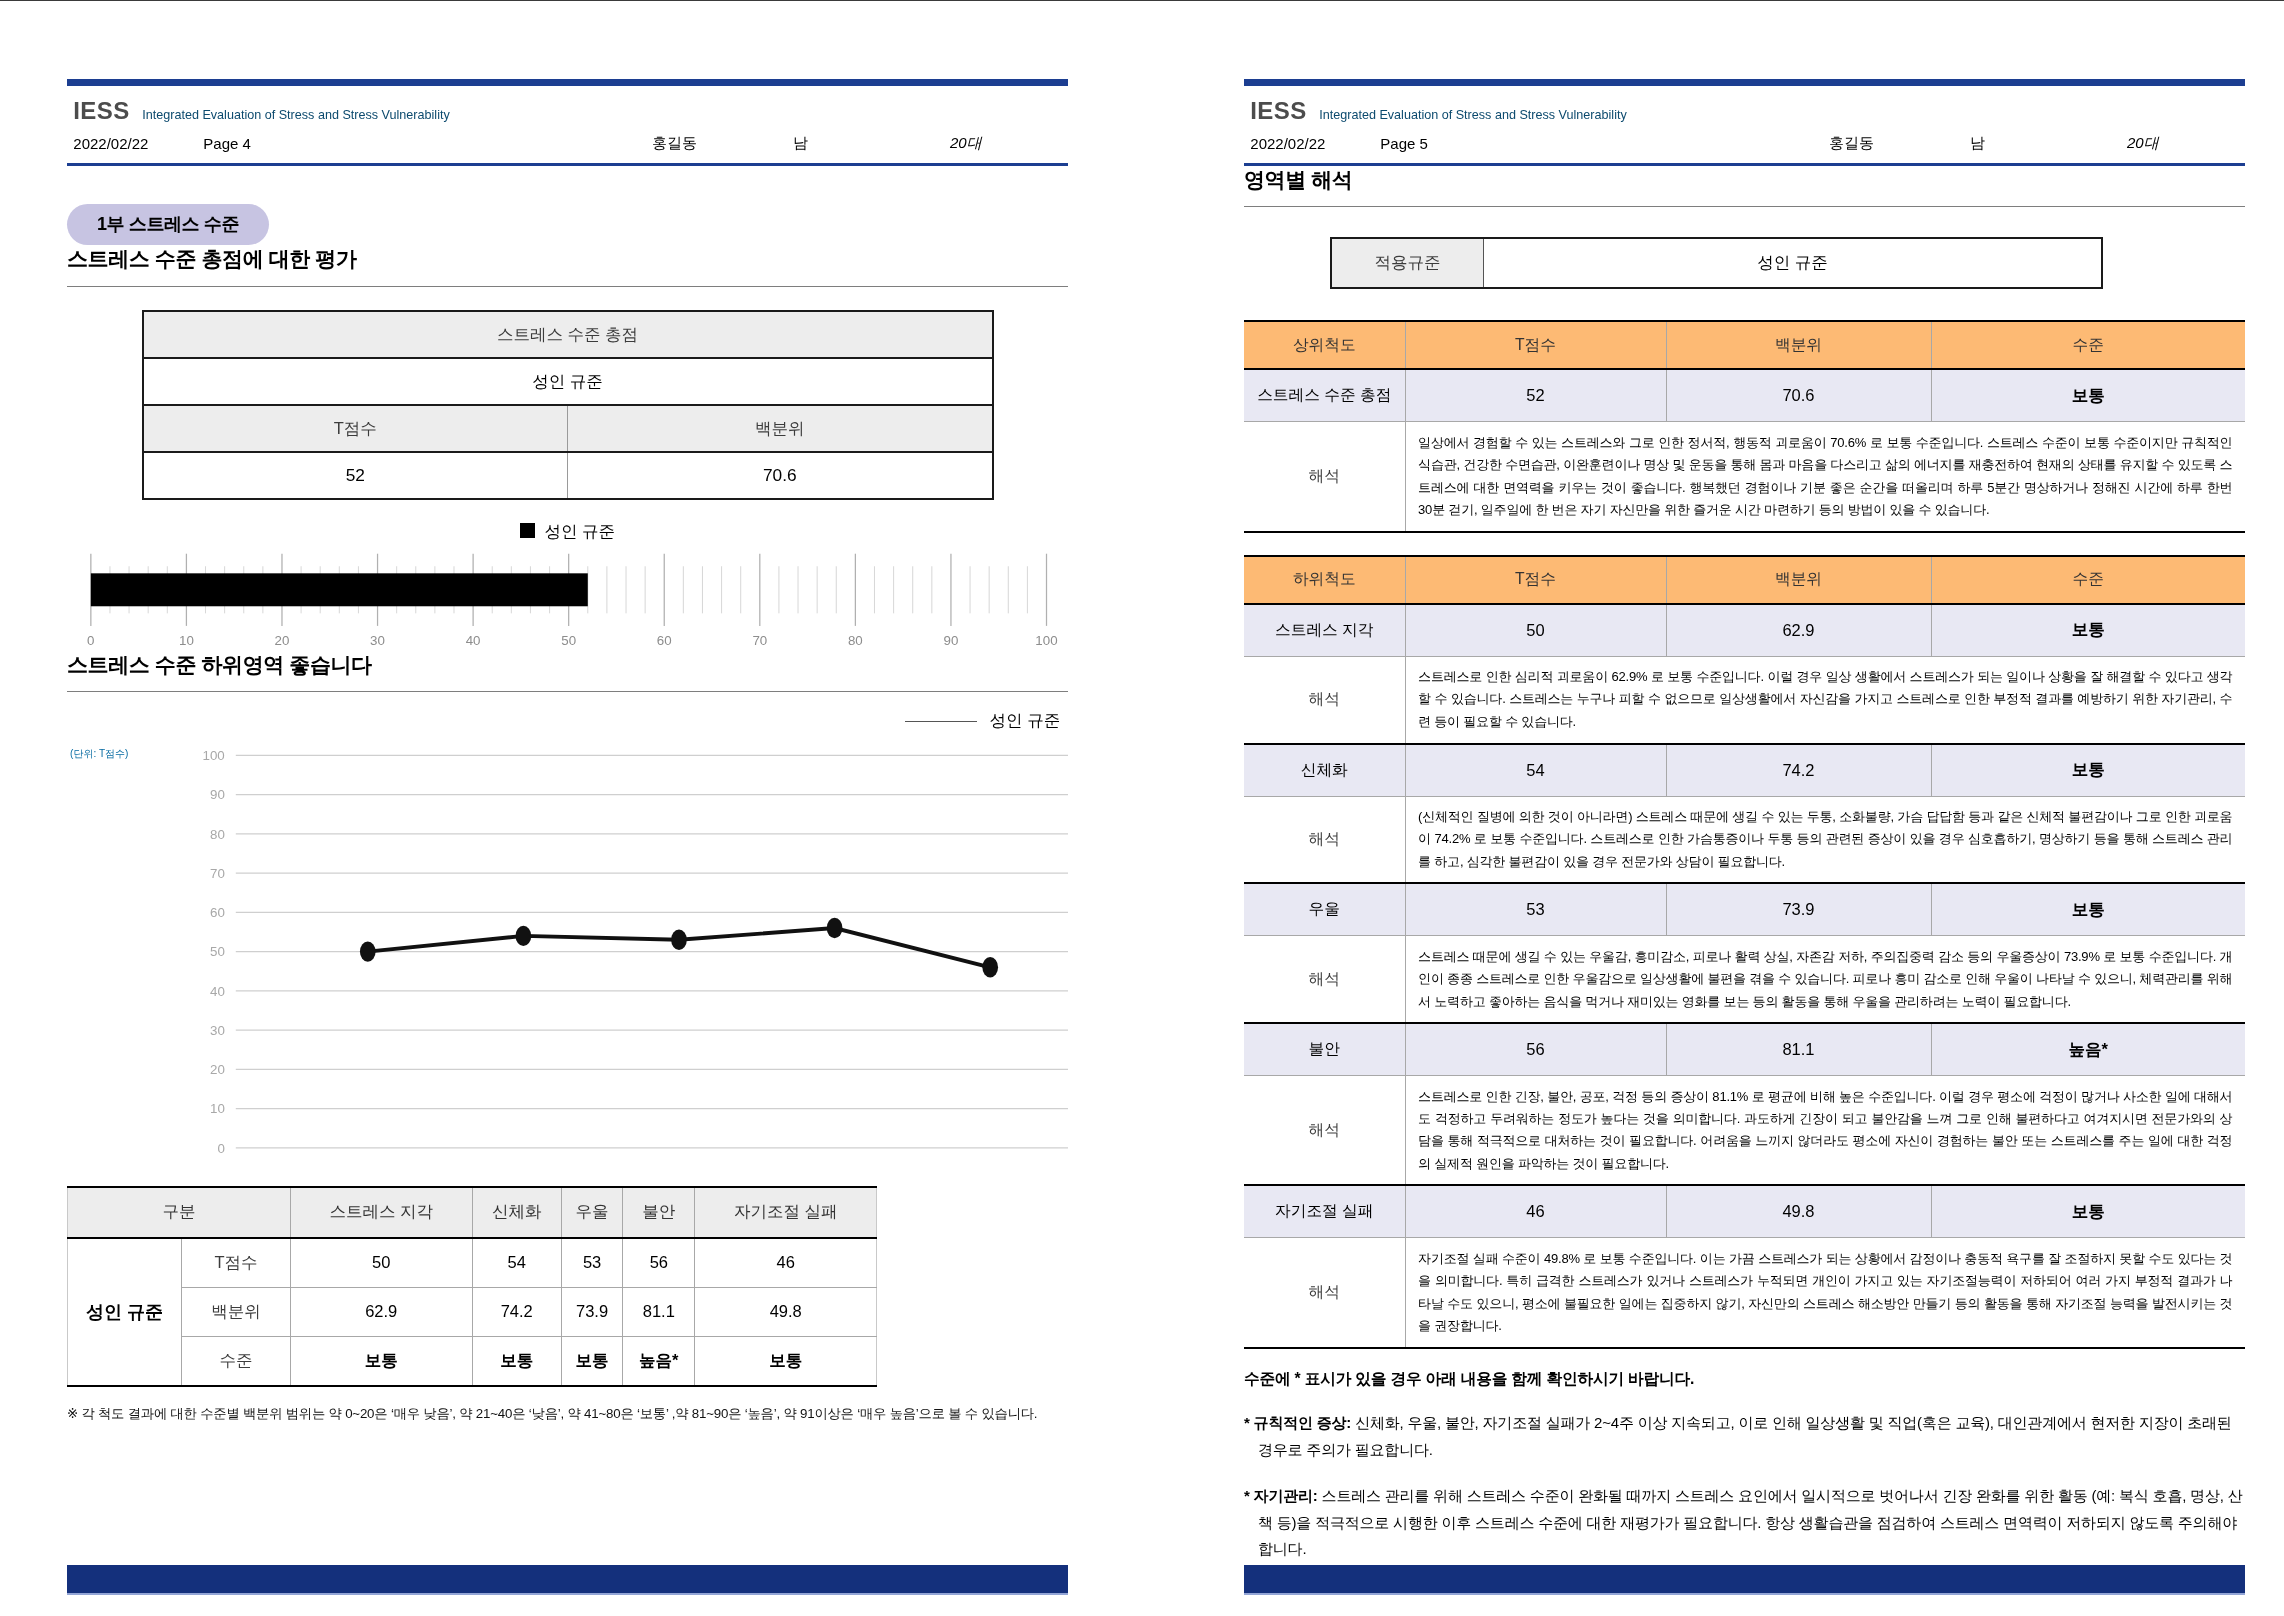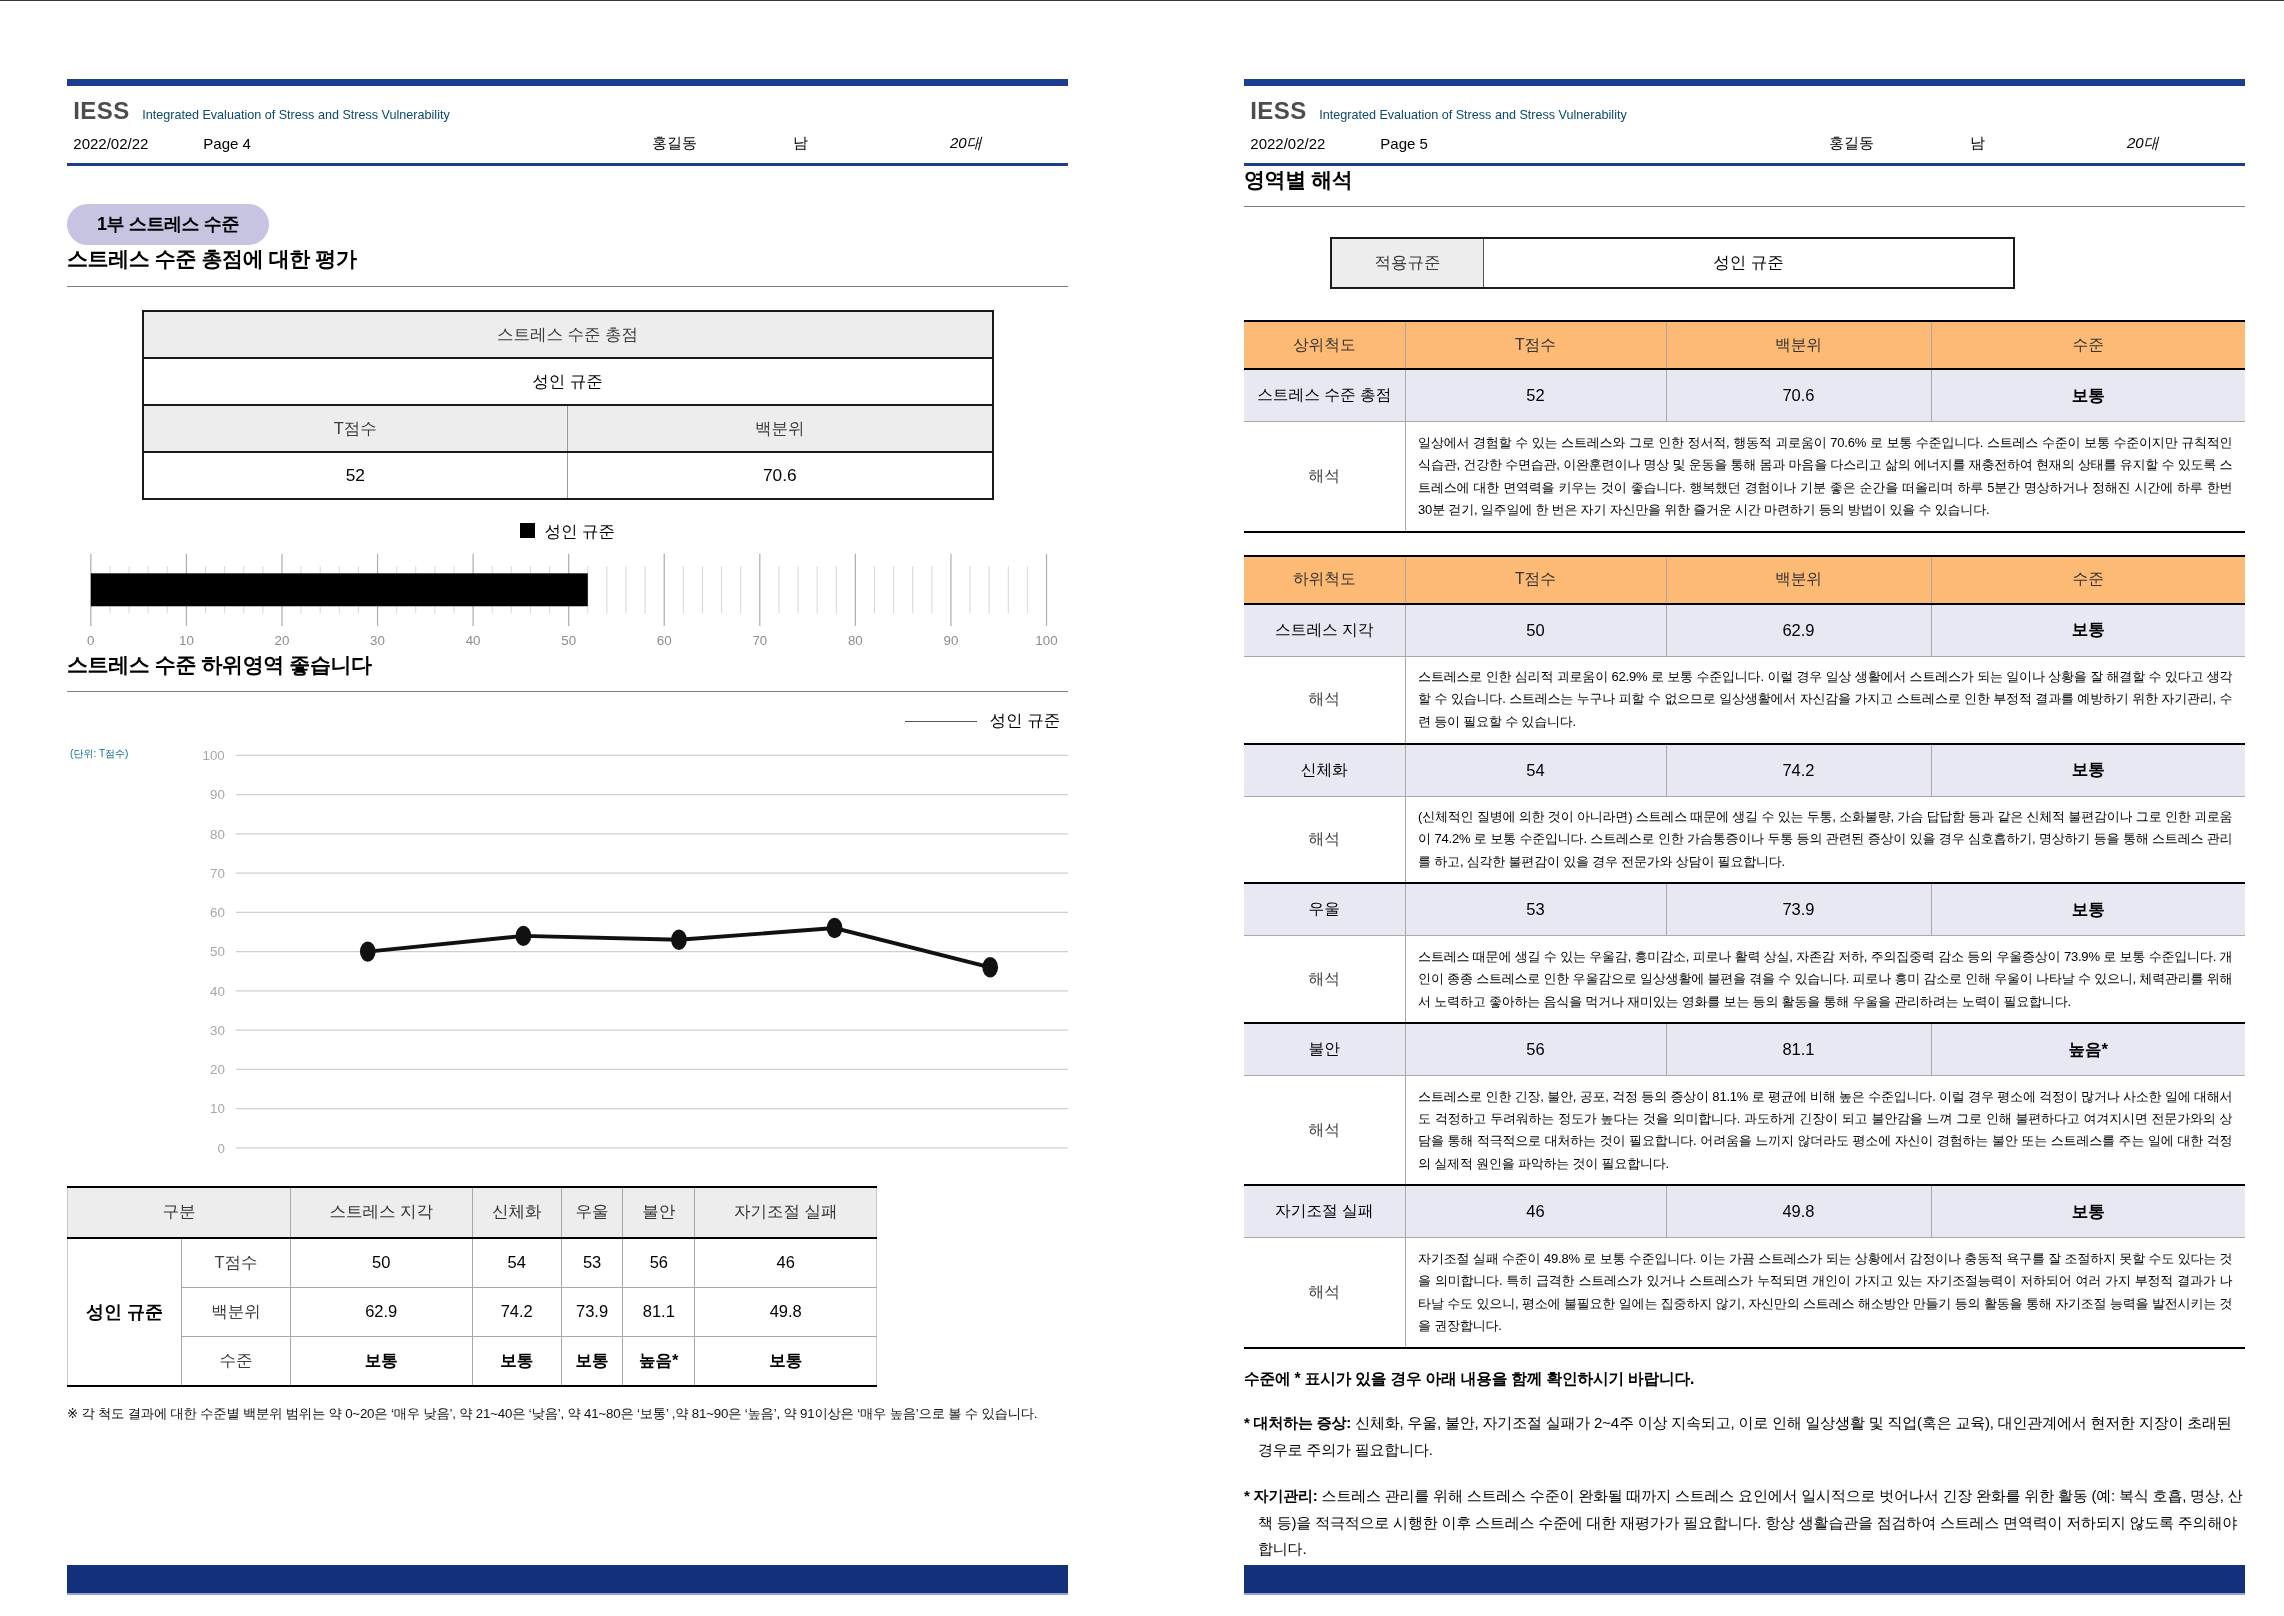--- a/index.html
+++ b/index.html
@@ -59,21 +59,21 @@
   .profile-table tr.head td{background:#ededed;color:#333;border-bottom:2.4px solid #000;height:47px;}
   .profile-table td:first-child{border-left:0.8px solid #c9c9c9;}
   .profile-table td:last-child{border-right:0.8px solid #c9c9c9;}
   .profile-table .grp{font-size:18px;font-weight:bold;}
   .profile-table .sublbl{color:#3c3c3c;}
   .profile-table .lvl{font-weight:bold;}
   .footnote{margin-top:14px;font-size:13.3px;line-height:1.95;color:#111;letter-spacing:-0.2px;}
 
   
   .mt-rtitle{margin-top:43px;}
-  .norm-table{width:685px;margin:30px 0 0 86px;border:2.4px solid #1a1a1a;font-size:16.5px;}
+  .norm-table{width:773px;margin:30px 0 0 86px;border:2.4px solid #1a1a1a;font-size:16.5px;}
   .norm-table td{height:46px;text-align:center;}
   .norm-table .lab{width:149px;background:#ededed;color:#3c3c3c;border-right:1.6px solid #555;}
   .interp-table{width:1001px;margin-top:31px;font-size:15.7px;
     border-top:2.4px solid #000;border-bottom:2.4px solid #000;}
   .interp-table td{border:0.8px solid #a8a8a8;text-align:center;}
   .interp-table td:first-child{border-left:none;}
   .interp-table td:last-child{border-right:none;}
   .interp-table tr.head td{background:#fdba74;color:#333;height:44px;border-bottom:2.4px solid #000;}
   .interp-table tr.scale td{background:#e8e8f3;height:49px;font-size:16.5px;}
   .interp-table tr.scale td.sname{font-size:15.7px;}
@@ -415,20 +415,20 @@
       </tr>
       <tr>
         <td class="interp-lab">해석</td>
         <td colspan="3" class="interp-cell">자기조절 실패 수준이 49.8% 로 보통 수준입니다. 이는 가끔 스트레스가 되는 상황에서 감정이나 충동적 욕구를 잘 조절하지 못할 수도 있다는 것을 의미합니다. 특히 급격한 스트레스가 있거나 스트레스가 누적되면 개인이 가지고 있는 자기조절능력이 저하되어 여러 가지 부정적 결과가 나타날 수도 있으니, 평소에 불필요한 일에는 집중하지 않기, 자신만의 스트레스 해소방안 만들기 등의 활동을 통해 자기조절 능력을 발전시키는 것을 권장합니다.</td>
       </tr>
     </tbody>
       </table>
 
     <div class="star-note">수준에 * 표시가 있을 경우 아래 내용을 함께 확인하시기 바랍니다.</div>
 
-    <p class="note"><b>* 대처하는 증상:</b><span> 신체화, 우울, 불안, 자기조절 실패가 2~4주 이상 지속되고, 이로 인해 일상생활 및 직업(혹은 교육), 대인관계에서 현저한 지장이 초래된 경우로 주의가 필요합니다.</span></p>
+    <p class="note"><b>* 규칙적인 증상:</b><span> 신체화, 우울, 불안, 자기조절 실패가 2~4주 이상 지속되고, 이로 인해 일상생활 및 직업(혹은 교육), 대인관계에서 현저한 지장이 초래된 경우로 주의가 필요합니다.</span></p>
 
     <p class="note"><b>* 자기관리:</b><span> 스트레스 관리를 위해 스트레스 수준이 완화될 때까지 스트레스 요인에서 일시적으로 벗어나서 긴장 완화를 위한 활동 (예: 복식 호흡, 명상, 산책 등)을 적극적으로 시행한 이후 스트레스 수준에 대한 재평가가 필요합니다. 항상 생활습관을 점검하여 스트레스 면역력이 저하되지 않도록 주의해야 합니다.</span></p>
 
     <div class="footer-bar"></div>
   </div>
 </div>
 
 
 </body></html>

